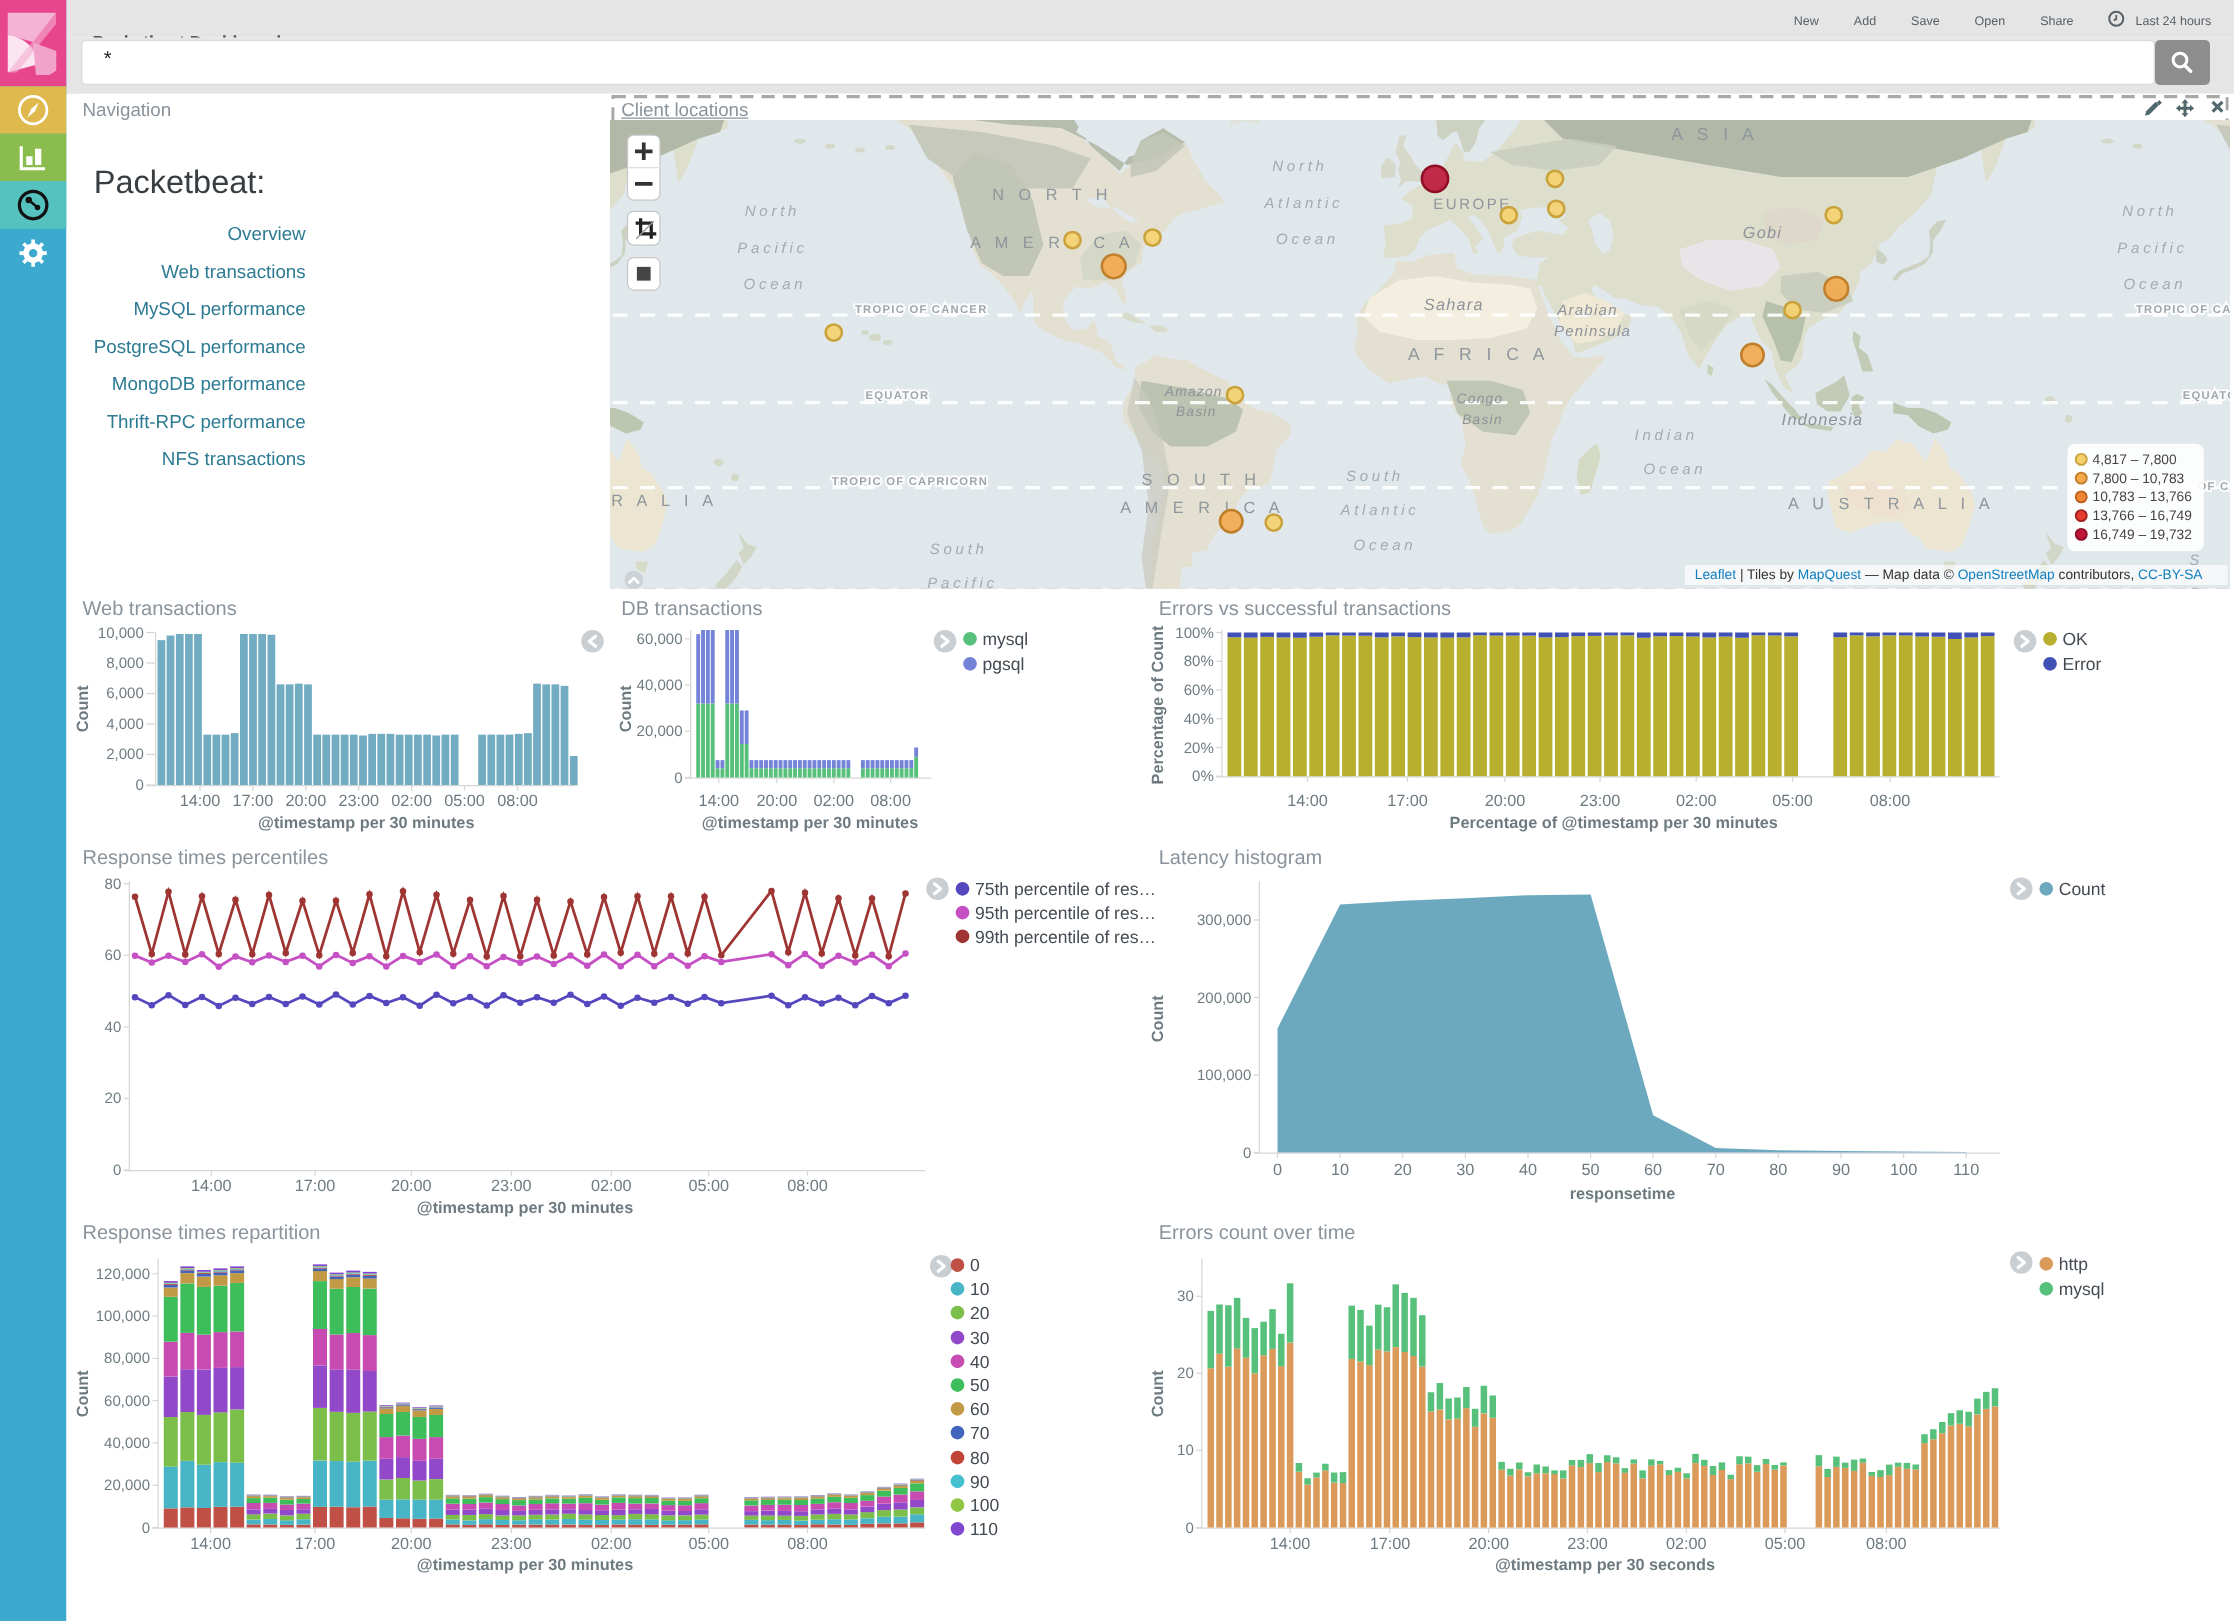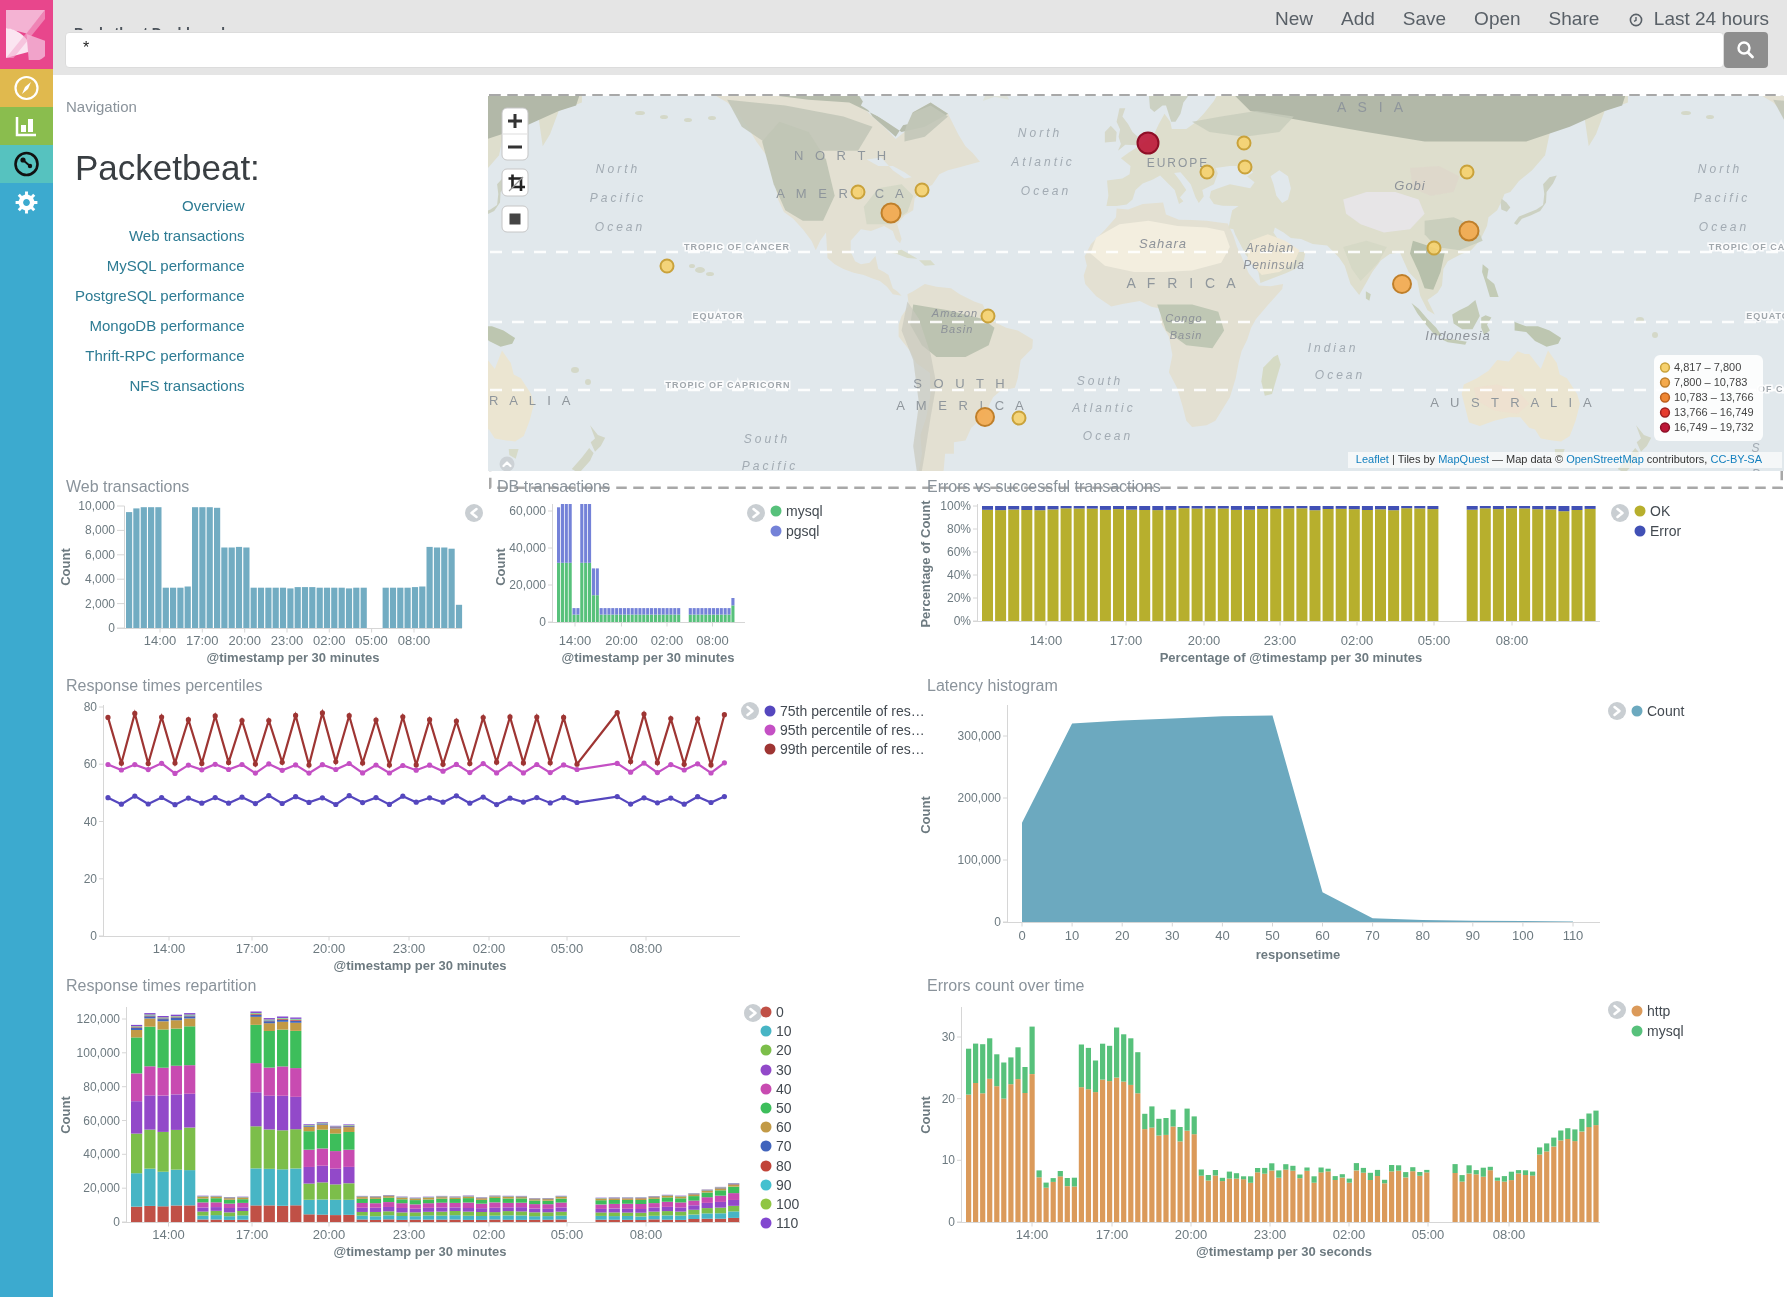--- a/index.html
+++ b/index.html
@@ -4,30 +4,30 @@
 * { margin:0; padding:0; box-sizing:border-box; }
 html,body { width:1787px; height:1297px; overflow:hidden; background:#fff;
   font-family:"Liberation Sans",sans-serif; }
 .sidebar { position:absolute; left:0; top:0; width:53px; height:1297px; background:#3caacf; }
 .sb-pink { position:absolute; left:0; top:0; width:53px; height:69px; background:#e8468c; }
 .sb-yellow { position:absolute; left:0; top:69px; width:53px; height:38px; background:#e0b94e; }
 .sb-green { position:absolute; left:0; top:107px; width:53px; height:38px; background:#8abd4e; }
 .sb-teal { position:absolute; left:0; top:145px; width:53px; height:38px; background:#56c2bf; }
 .topbar { position:absolute; left:53px; top:0; width:1734px; height:30px; background:#e5e5e5; }
 .title { position:absolute; left:21px; top:25px; font-size:14px; font-weight:bold; color:#4d545c; }
-.menu { position:absolute; right:18px; top:8px; font-size:19px; color:#596067; }
+.menu { position:absolute; right:18px; top:8px; font-size:10px; color:#596067; }
 .menu span { margin-left:28px; }
 .searchrow { position:absolute; left:53px; top:30px; width:1734px; height:45px; background:#e5e5e5; }
 .sinput { position:absolute; left:12px; top:2px; width:1659px; height:36px; background:#fff;
   border:1px solid #dcdcdc; border-radius:4px; font-size:16px; color:#222; padding-left:17px; padding-top:6px;}
 .sbtn { position:absolute; left:1671px; top:2px; width:44px; height:36px; background:#8e8e8e; border-radius:4px; }
-.content { position:absolute; left:53px; top:93px; width:1734px; height:872px; background:#fff;border-radius:15px; }
+.content { position:absolute; left:53px; top:75px; width:1734px; height:872px; background:#fff;border-radius:15px; }
 .panel-title { font-size:15px; color:#8a939b; }
 .nav-head { position:absolute; left:13px; top:5px; }
-.nav-h1 { position:absolute; left:22px; top:55px; font-size:35px; color:#393e42; }
+.nav-h1 { position:absolute; left:22px; top:55px; font-size:26px; color:#393e42; }
 .nav-links { position:absolute; left:22px; top:98px; font-size:15px; color:#2d7b93; line-height:30px;text-align:right; }
 .maphead { position:absolute; left:444px; top:5px;text-decoration:underline; }
 .mappanel { position:absolute; left:435.5px; top:0.5px; width:1294px; height:395px; }
 .picons { position:absolute; left:1663px; top:4px; }
 </style></head>
 <body>
 <div class="topbar">
   <div class="title">Packetbeat Dashboard</div>
   <div class="menu"><span>New</span><span>Add</span><span>Save</span><span>Open</span><span style="margin-right:24px">Share</span>
   <svg width="14" height="14" viewBox="0 0 14 14" style="vertical-align:-2px">

